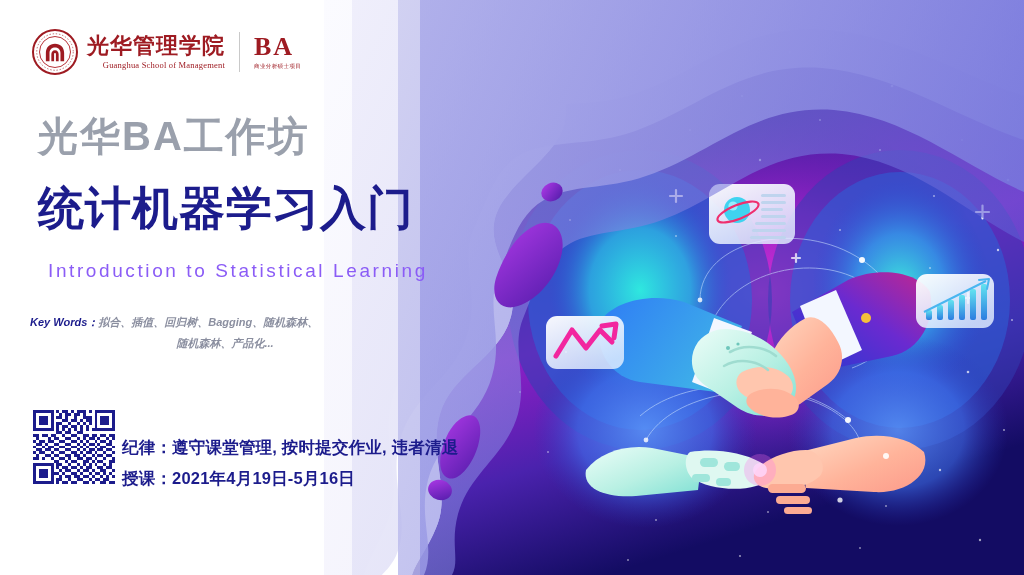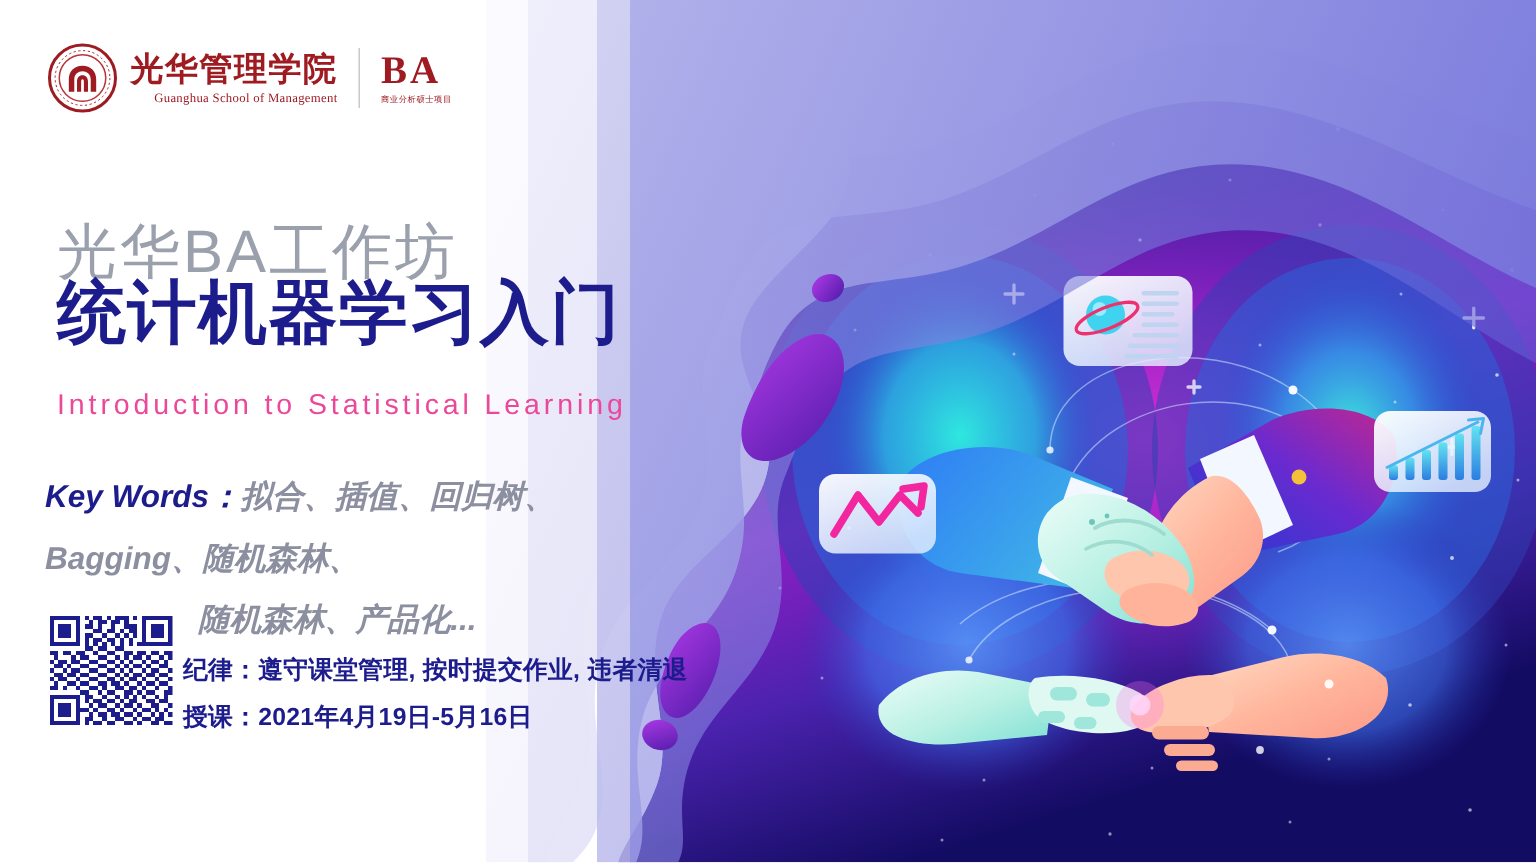--- a/index.html
+++ b/index.html
@@ -70,38 +70,38 @@
   }
   .logo-ba-sub {
     font-size:5.5px; color:#9e1b22; letter-spacing:.4px; margin-top:3px;
     white-space:nowrap;
   }
 
   
   .copy { position:absolute; left:38px; top:0; z-index:25; width:470px; }
 
   .t-kicker {
-    position:absolute; left:0; top:148px;
-    font-size:40px; color:#9aa0ac; font-weight:400;
+    position:absolute; left:0; top:116px;
+    font-size:40px; color:#9aa0ac; font-weight:700;
     letter-spacing:2px; line-height:1; white-space:nowrap;
   }
   .t-main {
     position:absolute; left:0; top:185px;
     font-size:46px; color:#1c1c8c; font-weight:700;
     letter-spacing:1px; line-height:1; white-space:nowrap;
   }
   .t-en {
-    position:absolute; left:0; top:260px;
-    font-size:19px; color:#ec4899; font-weight:400;
+    position:absolute; left:10px; top:260px;
+    font-size:19px; color:#8b5cf6; font-weight:400;
     letter-spacing:2.6px; white-space:nowrap;
   }
 
   .keywords {
     position:absolute; left:30px; top:312px; width:400px;
-    font-size:21px; line-height:1.95; color:#8b8fa0;
+    font-size:11px; line-height:1.95; color:#8b8fa0;
     font-style:italic; font-weight:600;
   }
   .keywords .kw-label { color:#1c1c8c; font-weight:700; font-style:italic; }
   .keywords .kw-l2 { display:block; text-align:center; padding-right:10px; }
 
   
   .qr {
     position:absolute; left:33px; top:406px;
     width:82px; height:82px; z-index:25;
     background:#fff;

